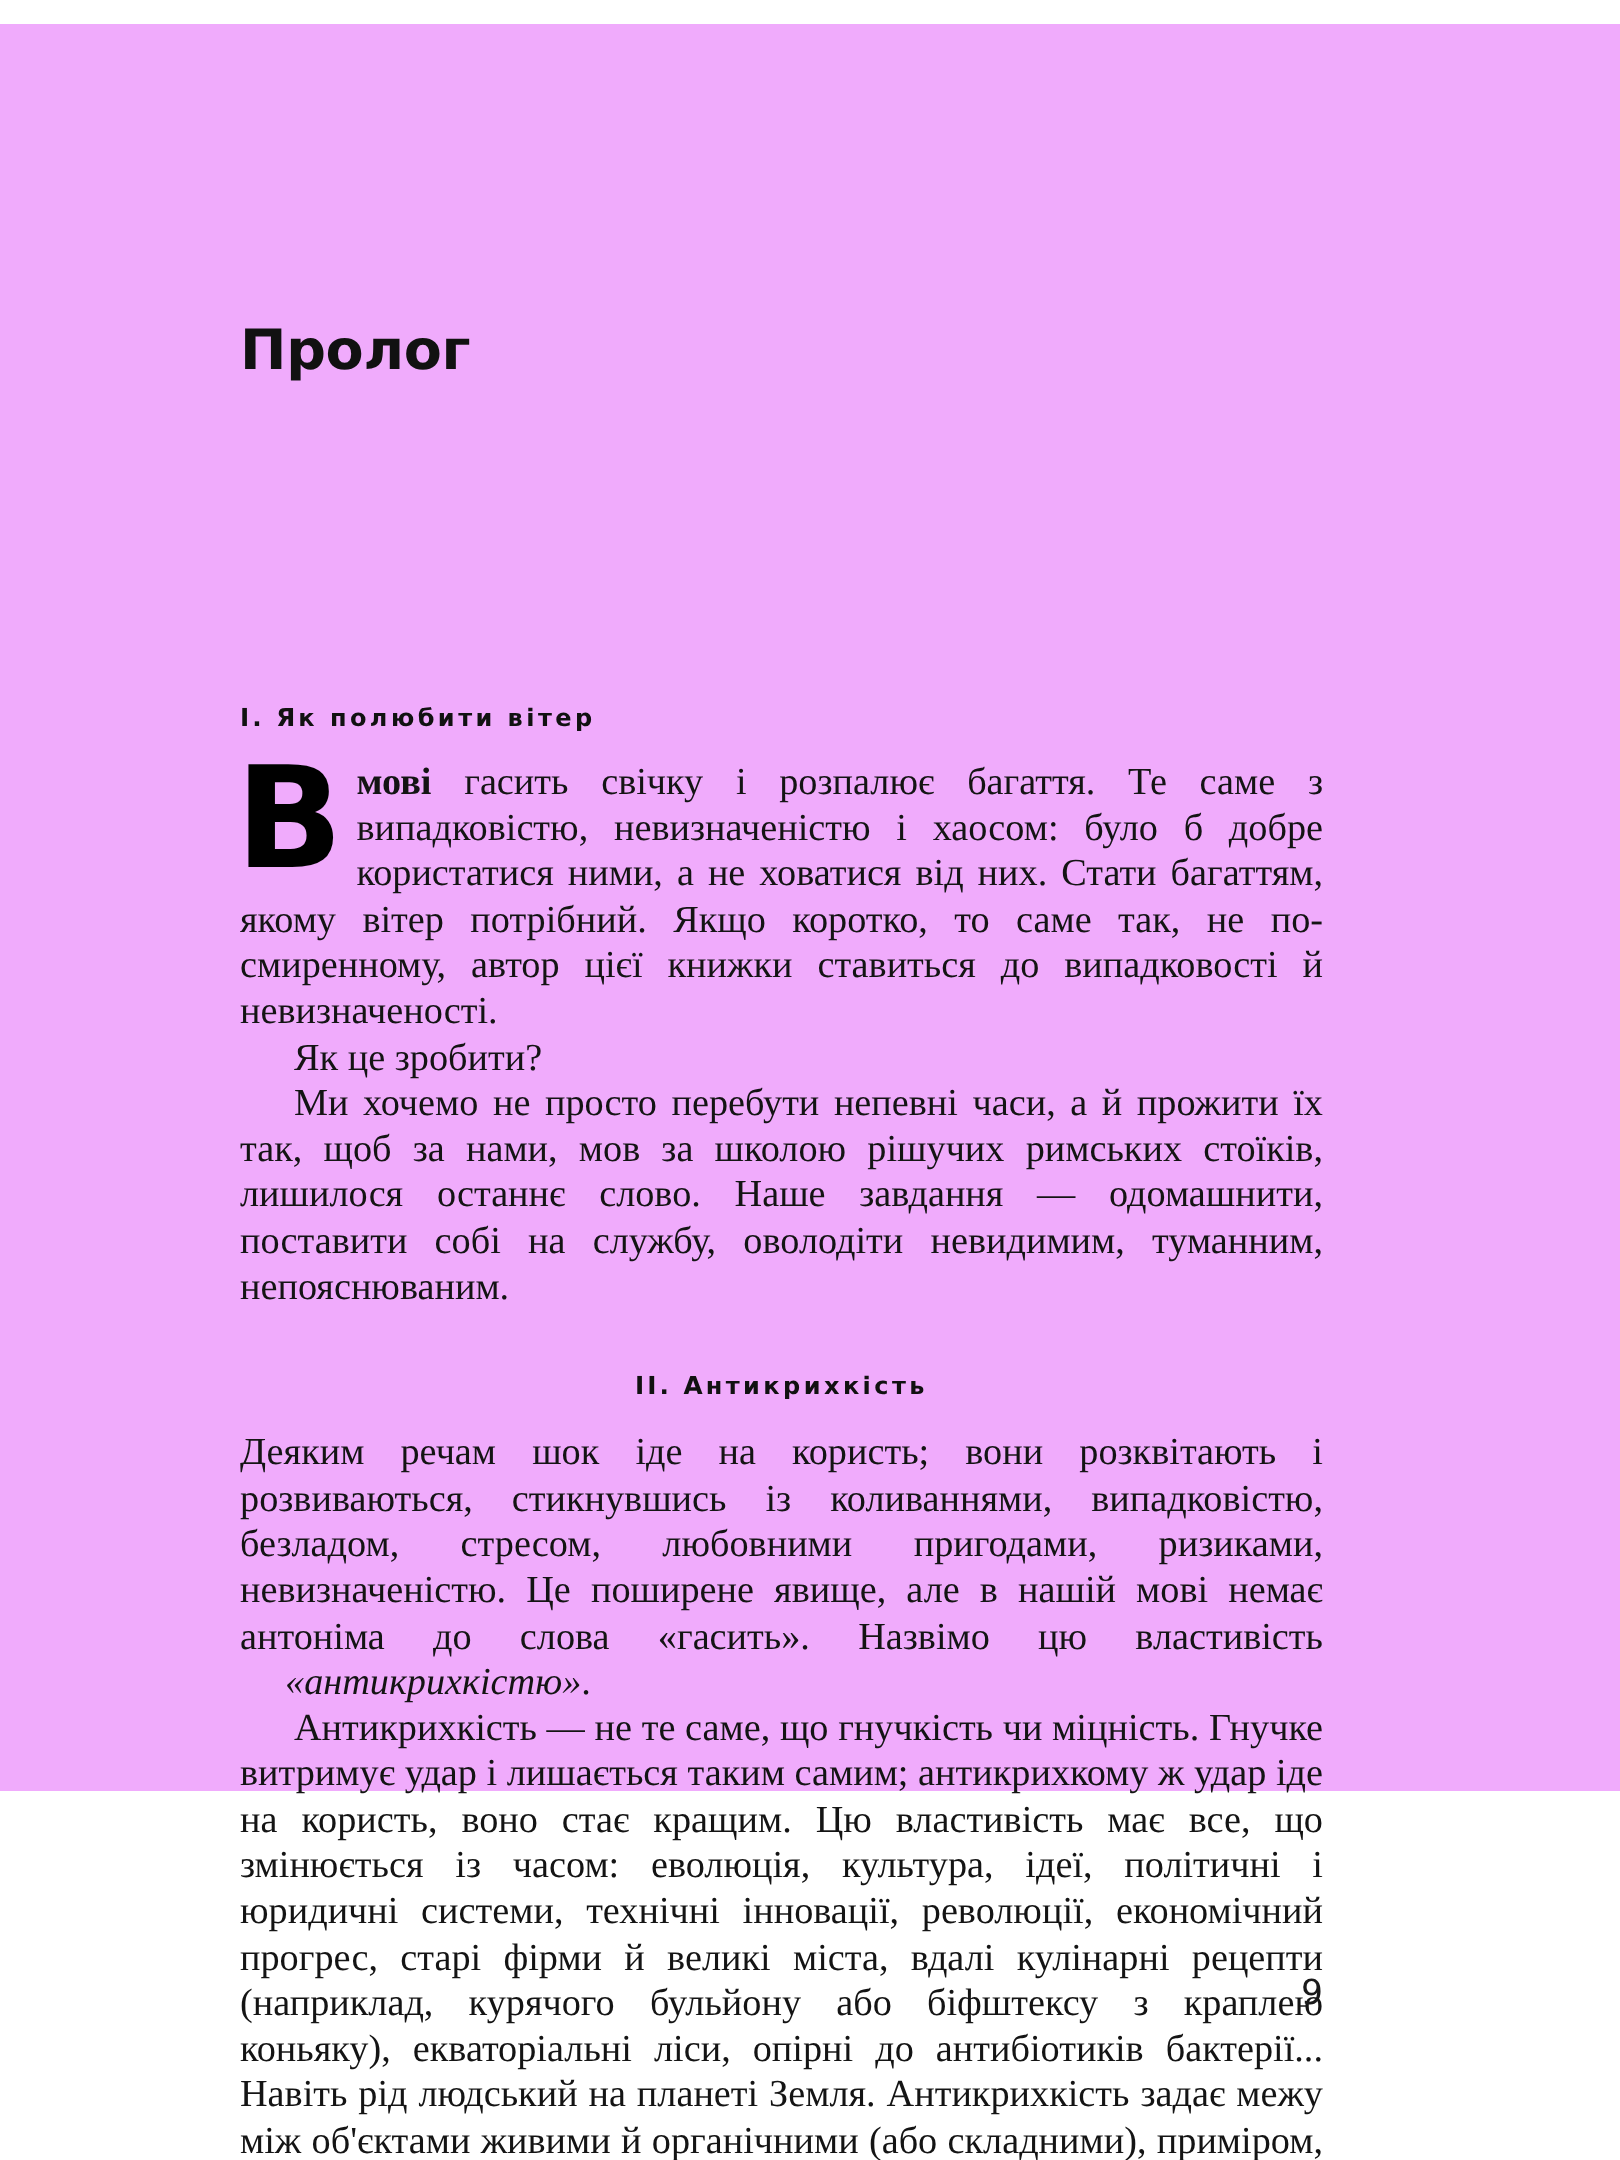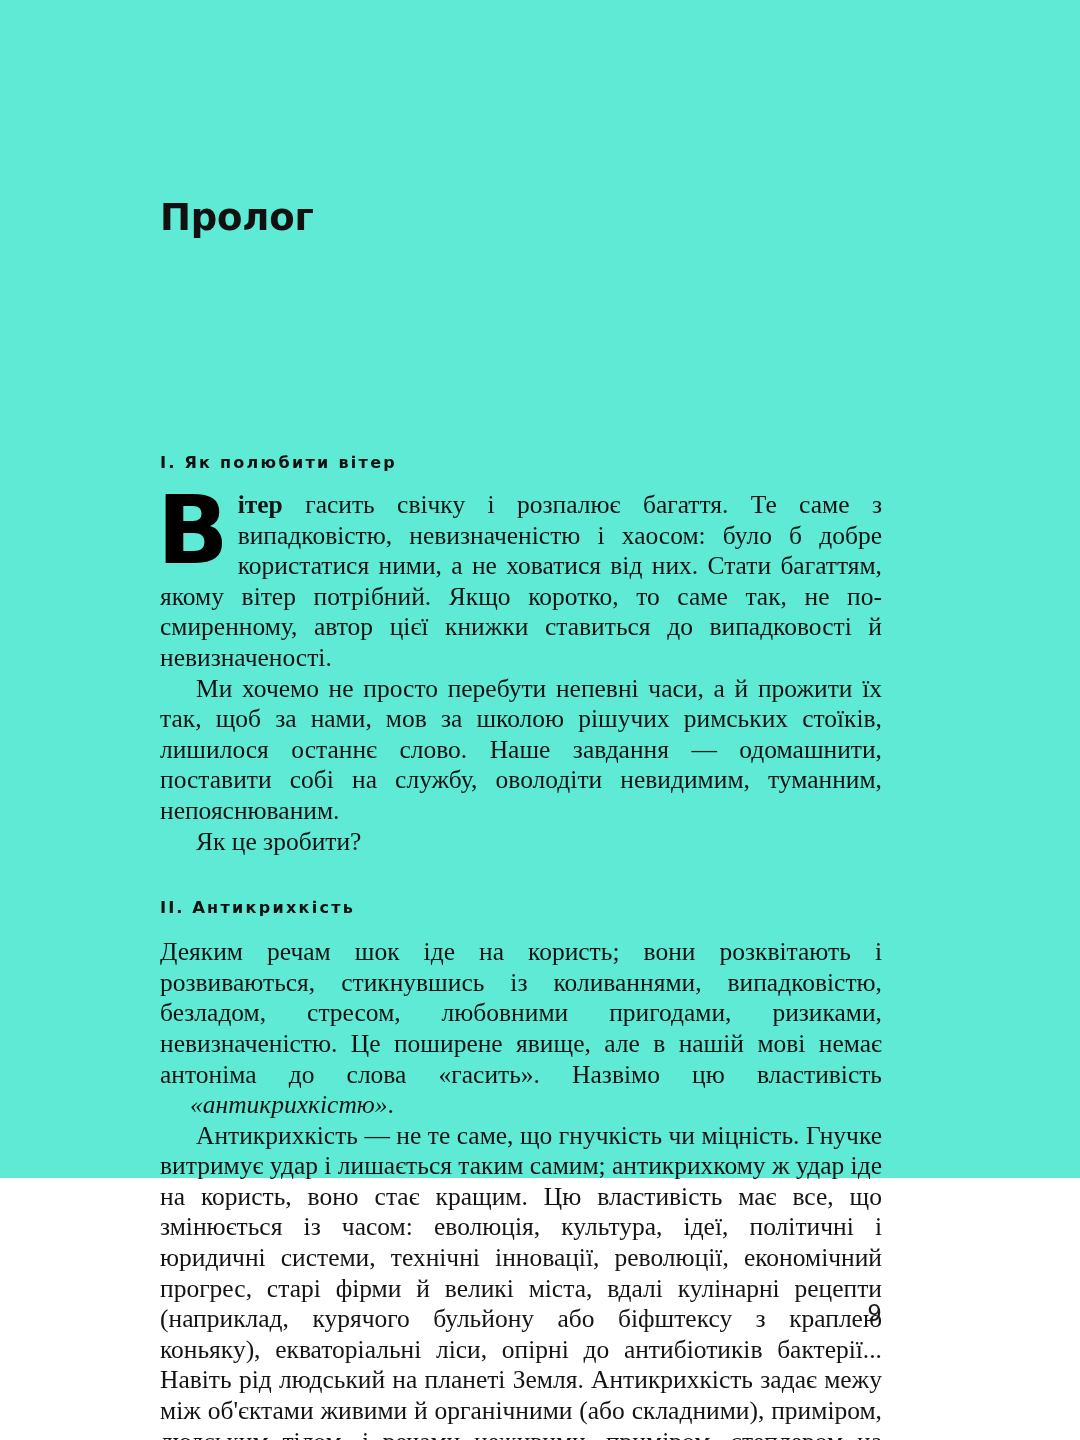--- a/index.html
+++ b/index.html
@@ -11,24 +11,24 @@
     width: 1080px;
     height: 1440px;
     position: relative;
     font-family: "Liberation Serif", serif;
     color: #111111;
     overflow: hidden;
   }
 
   .page {
     position: absolute;
-    left: 0; top: 0;
+    left: 0; top: 16px;
     width: 1080px;
     height: 1178px;
-    background: #5eead4;
+    background: #f0abfc;
   }
 
   
   .chapter-title {
     position: absolute;
     left: 160px;
     top: 196px;
     font-family: "DejaVu Sans", sans-serif;
     font-weight: 700;
     font-size: 37px;
@@ -56,20 +56,21 @@
     margin: 0;
     padding: 0;
     line-height: 22px;
   }
   .section-heading .sc {
     font-size: 16px;
     letter-spacing: 2.3px;
   }
   #heading-2 {
     margin-top: 40px;
+    text-align: center;
   }
 
   
   p.body {
     margin: 0;
     padding: 0;
     font-family: "Liberation Serif", serif;
     font-size: 25.5px;
     line-height: 30.6px;
     text-align: justify;
@@ -129,27 +130,27 @@
   <div class="chapter-title">Пролог</div>
 
   <div class="content">
 
     <div class="section-heading" id="heading-1">
       <span>I.</span>
       <span>Я</span><span class="sc">к полюбити вітер</span>
     </div>
     <div class="gap-after-heading-1"></div>
 
-    <p class="body dropcap-para"><span class="dropcap">В</span><span class="bold">ітер</span><span> гасить свічку і розпалює багаття. Те саме з випадковістю, невизначеністю і хаосом: було б добре користатися ними, а не ховатися від них. Стати багаттям, якому вітер потрібний. Якщо коротко, то саме так, не по-смиренному, автор цієї книжки ставиться до випадковості й невизначеності.</span></p>
+    <p class="body dropcap-para"><span class="dropcap">В</span><span class="bold">мові</span><span> гасить свічку і розпалює багаття. Те саме з випадковістю, невизначеністю і хаосом: було б добре користатися ними, а не ховатися від них. Стати багаттям, якому вітер потрібний. Якщо коротко, то саме так, не по-смиренному, автор цієї книжки ставиться до випадковості й невизначеності.</span></p>
 
     <div class="para-gap-2"></div>
 
+    <p class="body indent">Як це зробити?</p>
+
     <p class="body indent">Ми хочемо не просто перебути непевні часи, а й прожити їх так, щоб за нами, мов за школою рішучих римських стоїків, лишилося останнє слово. Наше завдання — одомашнити, поставити собі на службу, оволодіти невидимим, туманним, непояснюваним.</p>
-
-    <p class="body indent">Як це зробити?</p>
 
     <div class="section-heading" id="heading-2">
       <span>II.</span>
       <span>А</span><span class="sc">нтикрихкість</span>
     </div>
     <div class="gap-after-heading-2"></div>
 
     <p class="body"><span>Деяким речам шок іде на користь; вони розквітають і розвиваються, стикнувшись із коливаннями, випадковістю, безладом, стресом, любовними пригодами, ризиками, невизначеністю. Це поширене явище, але в нашій мові немає антоніма до слова «гасить». Назвімо цю властивість </span><em>«антикрихкістю»</em><span>.</span></p>
 
     <p class="body indent">Антикрихкість — не те саме, що гнучкість чи міцність. Гнучке витримує удар і лишається таким самим; антикрихкому ж удар іде на користь, воно стає кращим. Цю властивість має все, що змінюється із часом: еволюція, культура, ідеї, політичні і юридичні системи, технічні інновації, революції, економічний прогрес, старі фірми й великі міста, вдалі кулінарні рецепти (наприклад, курячого бульйону або біфштексу з краплею коньяку), екваторіальні ліси, опірні до антибіотиків бактерії... Навіть рід людський на планеті Земля. Антикрихкість задає межу між об'єктами живими й органічними (або складними), приміром, людським тілом, і речами неживими, приміром, степлером на вашому столі.</p>

